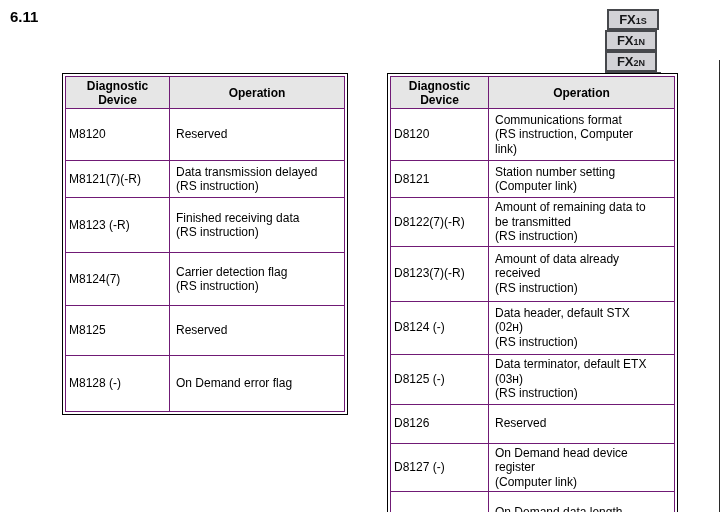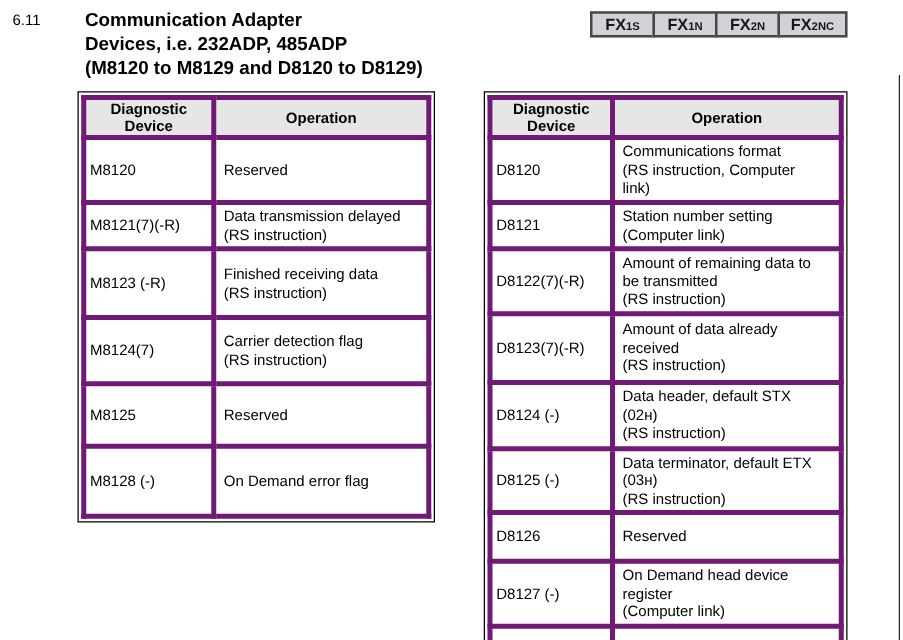--- a/index.html
+++ b/index.html
@@ -9,71 +9,68 @@
     width: 722px;
     height: 512px;
     background: #ffffff;
     overflow: hidden;
     font-family: "Liberation Sans", "DejaVu Sans", sans-serif;
     color: #000000;
   }
   
   .heading { position: absolute; left: 10px; top: 7px; display: flex; }
   .sec-num {
-    font-size: 12px; font-weight: normal; width: 58px; line-height: 19px;
+    font-size: 15px; font-weight: bold; width: 58px; line-height: 19px;
   }
   .sec-title {
     font-size: 15px; font-weight: bold; line-height: 19px;
     white-space: pre-line; width: 400px;
   }
   
   .badges {
-    position: absolute; top: 9px; right: 44px;
-    display: flex; flex-direction: row;
+    position: absolute; top: 9px; right: 61px;
+    display: flex; flex-direction: column;
   }
   .badge {
     height: 21px; background: #d2d2d6; border: 2px solid #46484c;
     margin-left: -2px; display: flex; align-items: center; justify-content: center;
     color: #17181a; white-space: nowrap;
   }
   .badge:first-child { margin-left: 0; }
   .badge .fx { font-size: 13px; font-weight: bold; letter-spacing: 0; }
   .badge .sub { font-size: 9px; font-weight: bold; margin-top: 3px; }
   
   .table-wrap {
     position: absolute; top: 73px;
     border: 1px solid #000; padding: 2px; background: #fff;
   }
   .table-wrap.left  { left: 62px;  width: 286px; }
   .table-wrap.right { left: 387px; width: 291px; }
   table { border-collapse: collapse; table-layout: fixed; width: 100%; }
-  td, th { border: 4px solid #701a75; vertical-align: middle; overflow: hidden; }
+  td, th { border: 1px solid #701a75; vertical-align: middle; overflow: hidden; }
   th {
     background: #e6e6e6; font-size: 12px; font-weight: bold;
     text-align: center; white-space: pre-line; line-height: 14px; height: 32px;
   }
   td { font-size: 12px; line-height: 14.5px; padding: 2px 4px 2px 3px; }
   td.dev { white-space: nowrap; }
   td.op  { white-space: pre-line; padding-left: 6px; }
   
   .scan-edge {
     position: absolute; top: 60px; bottom: 0; right: 2px; width: 1px;
     background: #2a2a2a;
   }
 </style>
 </head>
 <body>
 
 <div class="page">
 
   <div class="heading">
     <div class="sec-num">6.11</div>
-    <div class="sec-title">Communication Adapter
-Devices, i.e. 232ADP, 485ADP
-(M8120 to M8129 and D8120 to D8129)</div>
   </div>
 
   <div class="badges">
     <div class="badge" style="width:52px">
       <span class="fx">FX</span>
         <span class="sub">1S</span>
     </div>
     <div class="badge" style="width:52px">
       <span class="fx">FX</span>
         <span class="sub">1N</span>

